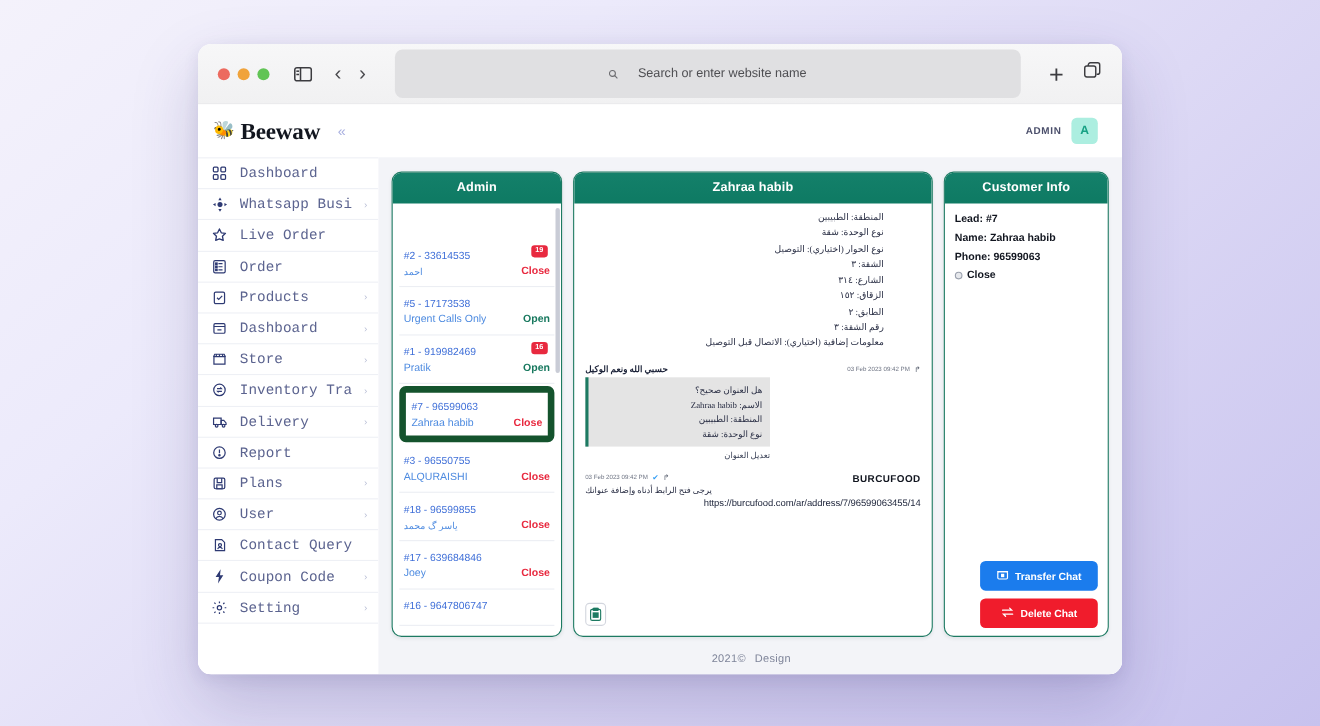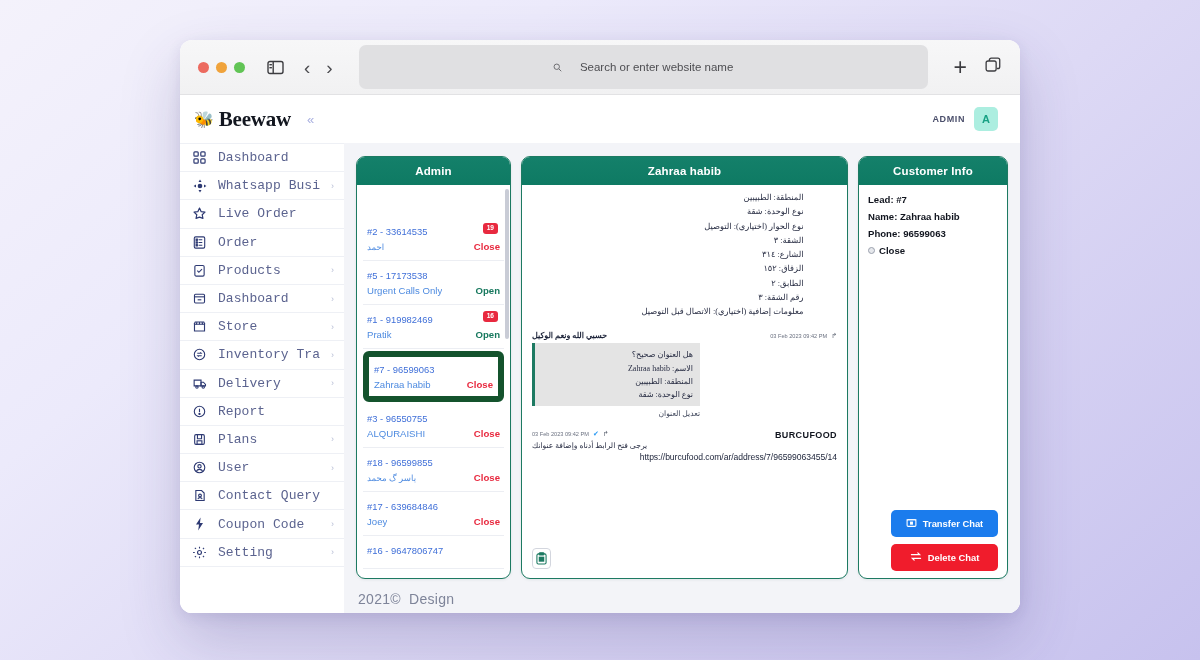--- a/index.html
+++ b/index.html
@@ -279,24 +279,25 @@
     margin-bottom: 7px;
     cursor: pointer;
     margin-left: 23px;
   }
   .btn.transfer { background: #1b7ced; }
   .btn.delete { background: #f01c2c; }
 
   .footer {
     flex: none; height: 28px;
     display: flex; align-items: center;
-    font-size: 14px; color: #7e8499;
+    font-size: 10px; color: #7e8499;
     letter-spacing: .3px;
     padding-left: 2px;
     gap: 8px;
+    justify-content: center;
   }
 </style>
 </head>
 <body>
 
 <div class="browser">
 
   <div class="chrome-bar">
     <div class="traffic">
       <span class="dot red"></span>

